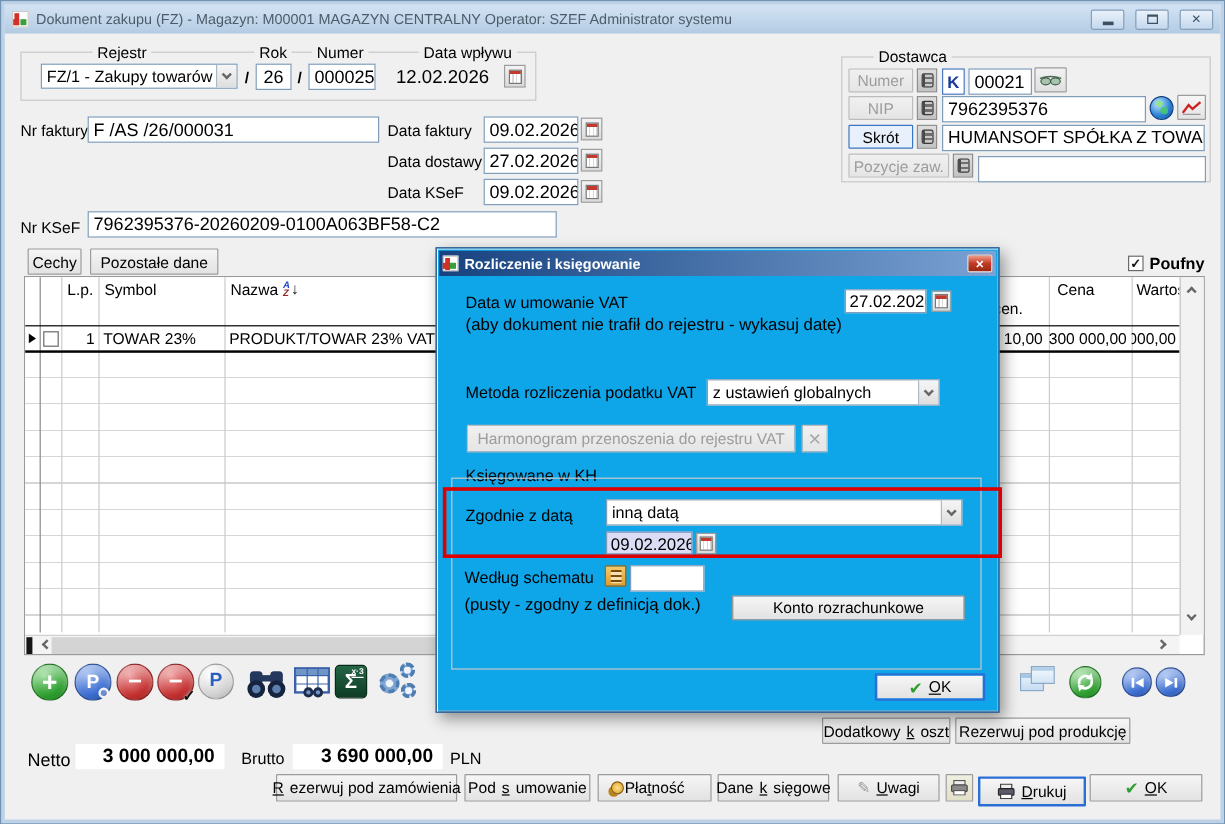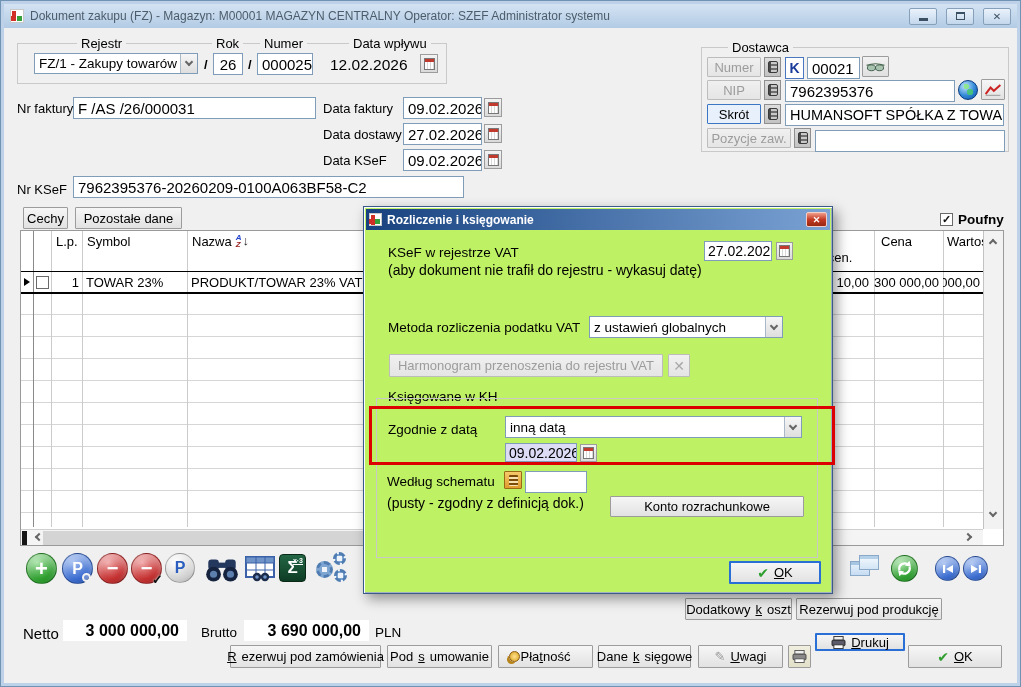--- a/index.html
+++ b/index.html
@@ -67,21 +67,21 @@
   .sarr{font-size:13px;line-height:14px;color:#222;margin-left:1px}
   
   .circ{position:absolute;border-radius:50%;display:flex;align-items:center;justify-content:center;
         color:#fff;font-weight:bold;border:1px solid rgba(0,0,0,.25);box-shadow:inset 0 6px 8px rgba(255,255,255,.45)}
   .g-green{background:radial-gradient(circle at 35% 30%,#9fe09f,#2e9e2e 60%,#15771a)}
   .g-red{background:radial-gradient(circle at 35% 30%,#f0a0a0,#c43030 60%,#8e1c1c)}
   .g-blue{background:radial-gradient(circle at 35% 30%,#9ab8ef,#3a6cd0 60%,#20448e)}
   .g-silver{background:radial-gradient(circle at 35% 30%,#ffffff,#cfcfcf 65%,#9f9f9f)}
   .gear{position:absolute;border-radius:50%;border:3px dashed #4f7db2;background:radial-gradient(circle,#eef4fa 0 3px,#7fa6d2 3px)}
   
-  .modal{position:absolute;left:362px;top:205px;width:470px;height:388px;background:#bef264;border:1px solid #3a5a88;
+  .modal{position:absolute;left:362px;top:205px;width:470px;height:388px;background:#0ea5e9;border:1px solid #3a5a88;
          box-shadow:inset 1px 1px 0 #fafcfe,inset -1px -1px 0 #9fb0c2,4px 5px 12px rgba(0,0,0,.4);z-index:20}
   .mtb{position:absolute;left:2px;top:2px;right:2px;height:21px;background:linear-gradient(90deg,#17427f,#7aa2d4);
        display:flex;align-items:center;gap:5px;padding:0 3px}
   .mtb .t{color:#fff;font-weight:bold;font-size:12px;flex:1;white-space:nowrap}
   .xbtn{width:21px;height:15px;border:1px solid #f2cfc6;border-radius:2px;color:#fff;font-size:9px;font-weight:bold;
         background:linear-gradient(#f09e8a,#c43a24 50%,#9a2812);display:flex;align-items:center;justify-content:center}
   .redbox{position:absolute;left:368px;top:405px;width:466px;height:59px;border:3px solid #dd0000;z-index:30;pointer-events:none}
   .hint{position:absolute;font-size:14px;white-space:nowrap}
   .tot{position:absolute;background:#fff;font-weight:bold;font-size:16px;display:flex;align-items:center;
        justify-content:flex-end;padding:0 8px;white-space:nowrap}
@@ -330,21 +330,21 @@
     <span style="color:#9a9a9a;font-size:13px">✎</span>
     <span><u>U</u>wagi</span>
   </div>
   <div class="btn" style="left:787px;top:644px;width:23px;height:23px;background:linear-gradient(#f0efe0,#e2e0c8)">
     <svg width="15" height="13" viewBox="0 0 16 14">
       <rect x="3" y="0.5" width="10" height="4" fill="#eee" stroke="#555"></rect>
       <rect x="1" y="4.5" width="14" height="6" rx="1" fill="#8a8a8a" stroke="#444"></rect>
       <rect x="3" y="9.5" width="10" height="4" fill="#fff" stroke="#555"></rect>
     </svg>
   </div>
-  <div class="btn foc" style="left:814px;top:632px;width:90px;height:18px">
+  <div class="btn foc" style="left:814px;top:646px;width:90px;height:25px">
     <svg width="15" height="13" viewBox="0 0 16 14">
       <rect x="3" y="0.5" width="10" height="4" fill="#eee" stroke="#333"></rect>
       <rect x="1" y="4.5" width="14" height="6" rx="1" fill="#5a5a6a" stroke="#222"></rect>
       <rect x="3" y="9.5" width="10" height="4" fill="#fff" stroke="#333"></rect>
     </svg>
     <span><u>D</u>rukuj</span>
   </div>
   <div class="btn" style="left:907px;top:644px;width:94px;height:23px">
     <span style="color:#2e9e2e;font-size:14px">✔</span>
     <span><u>O</u>K</span>
@@ -352,21 +352,21 @@
 
   <div class="modal">
     <div class="mtb">
       <div class="logo" style="width:13px;height:13px">
           <i></i>
           <u></u>
         </div>
       <div class="t">Rozliczenie i księgowanie</div>
       <div class="xbtn">✕</div>
     </div>
-    <span class="lbl md" style="left:24px;top:38px">KSeF w rejestrze VAT</span>
+    <span class="lbl md" style="left:24px;top:38px">Data w umowanie VAT</span>
     <span class="hint" style="left:24px;top:55px">(aby dokument nie trafił do rejestru - wykasuj datę)</span>
     <div class="inp" style="left:340px;top:34px;width:68px;height:20px;font-size:14px;padding:0 3px">27.02.2026</div>
     <div class="cal" style="left:412px;top:35px;width:17px;height:18px">
         <div class="calg"></div>
       </div>
     <span class="lbl md" style="left:24px;top:113px">Metoda rozliczenia podatku VAT</span>
     <div class="combo" style="left:225px;top:109px;width:194px;height:22px">
       <span>z ustawień globalnych</span>
       <span class="carr">
           <span class="chev d"></span>

